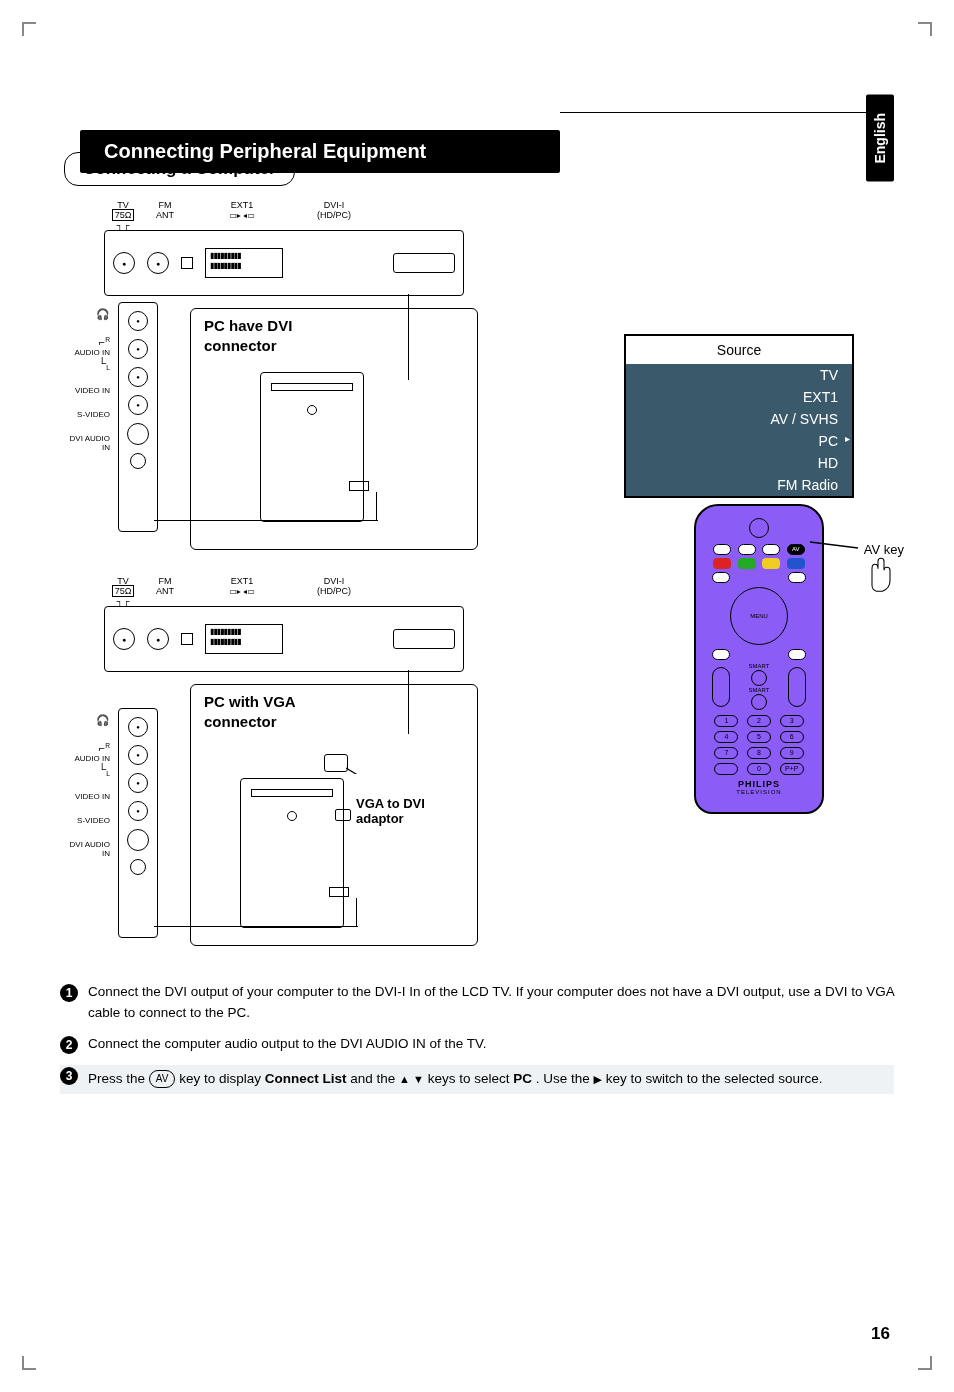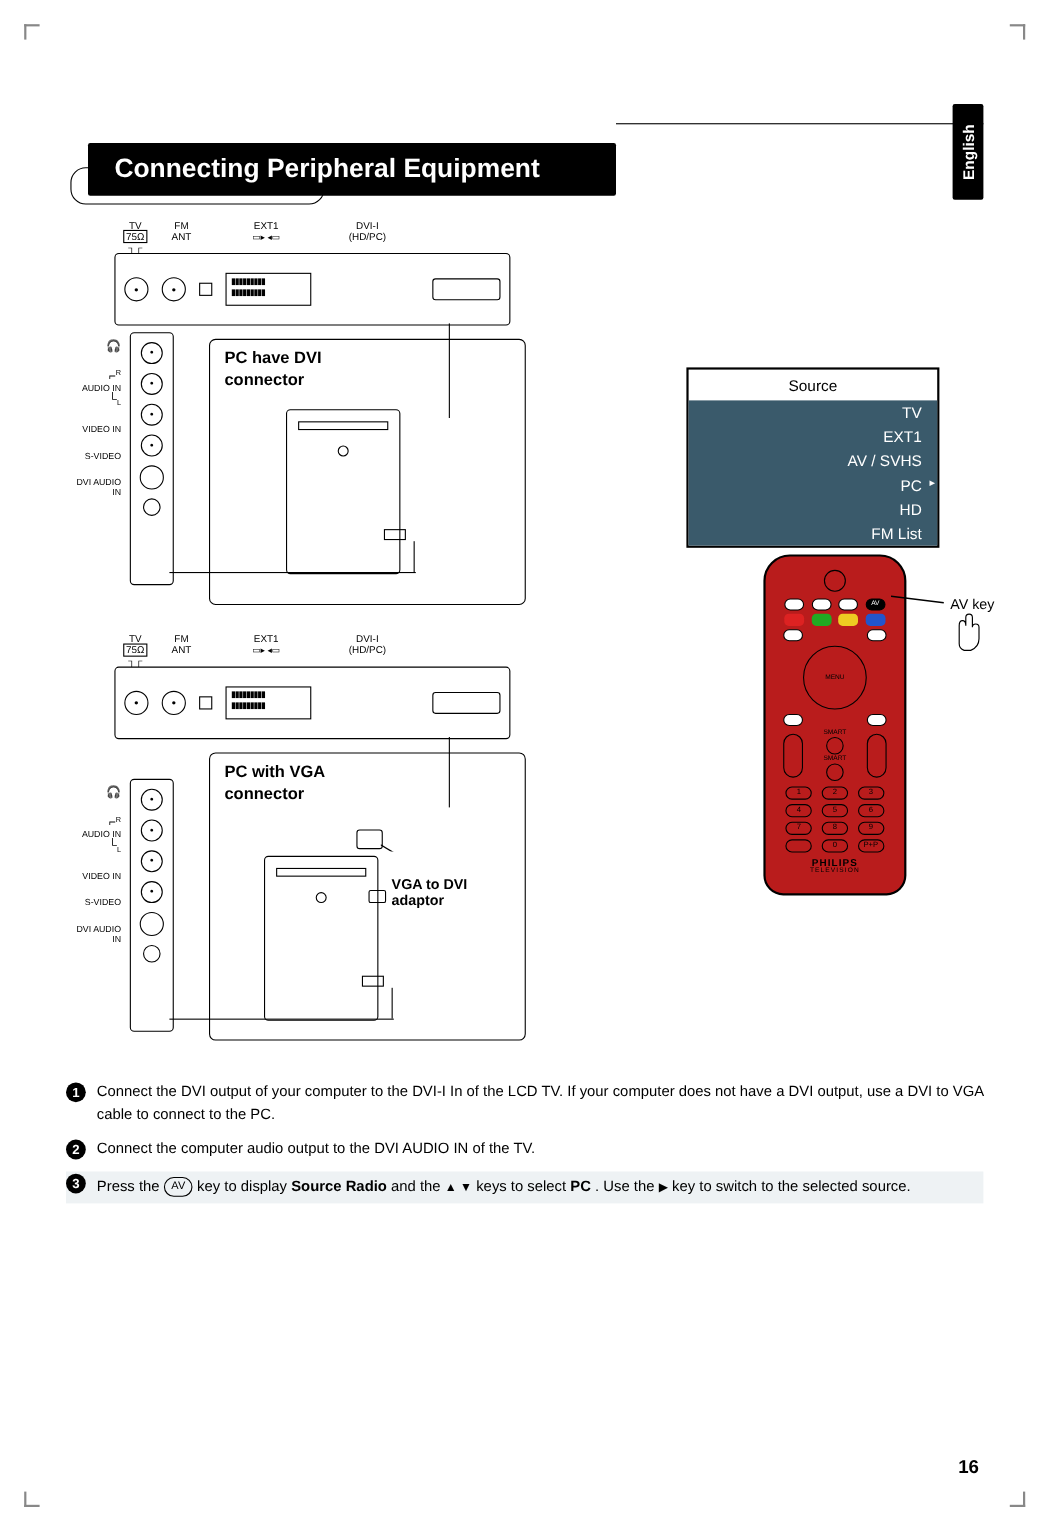--- a/index.html
+++ b/index.html
@@ -4,37 +4,37 @@
 <style>
   * { box-sizing: border-box; margin: 0; padding: 0; }
   body { font-family: Arial, Helvetica, sans-serif; background: #fff; width: 954px; height: 1392px; position: relative; }
   .page { position: relative; width: 954px; height: 1392px; padding: 50px 60px 40px 60px; }
   .corner { position: absolute; width: 14px; height: 14px; }
   .corner.tl { top: 22px; left: 22px; border-left: 2px solid #888; border-top: 2px solid #888; }
   .corner.tr { top: 22px; right: 22px; border-right: 2px solid #888; border-top: 2px solid #888; }
   .corner.bl { bottom: 22px; left: 22px; border-left: 2px solid #888; border-bottom: 2px solid #888; }
   .corner.br { bottom: 22px; right: 22px; border-right: 2px solid #888; border-bottom: 2px solid #888; }
   .lang-tab { position: absolute; right: 60px; top: 95px; background: #000; color: #fff; font-weight: bold; font-size: 14px; padding: 18px 6px; writing-mode: vertical-rl; transform: rotate(180deg); border-radius: 2px; }
-  .title-bar { background: #000; color: #fff; font-weight: bold; font-size: 24px; padding: 10px 24px; border-radius: 2px; display: inline-block; margin-top: 40px; margin-left: 20px; width: 480px; }
+  .title-bar { background: #000; color: #fff; font-weight: bold; font-size: 20px; padding: 10px 24px; border-radius: 2px; display: inline-block; margin-top: 40px; margin-left: 20px; width: 480px; }
   .title-wrap { position: relative; height: 48px; margin-top: 40px; }
   .title-wrap::after { content: ""; position: absolute; left: 500px; right: 0; top: 22px; border-top: 1.5px solid #000; }
   .sub-header { border: 1.5px solid #000; border-radius: 14px; display: inline-block; padding: 6px 18px; font-weight: bold; font-size: 17px; margin-top: 14px; margin-left: 4px; }
   .section-title { font-weight: bold; font-size: 15px; margin-top: 20px; margin-left: 4px; }
   .content-row { display: flex; margin-top: 8px; }
   .diag-col { width: 420px; }
   .right-col { flex: 1; position: relative; }
   .pc-box-label { font-weight: bold; font-size: 15px; line-height: 1.3; }
   
   .osd { position: absolute; right: 40px; top: 140px; width: 230px; border: 2px solid #000; background: #fff; margin-left: 32px; }
   .osd-title { text-align: center; font-size: 14px; padding: 6px 0; }
   .osd-body { background: #3a5a6b; color: #fff; font-size: 14px; }
   .osd-item { padding: 3px 14px 3px 0; text-align: right; position: relative; }
   .osd-item.sel::after { content: "▸"; position: absolute; right: 2px; font-size: 10px; }
   
-  .remote { position: absolute; right: 70px; top: 310px; width: 130px; height: 310px; border: 2px solid #000; border-radius: 24px 24px 18px 18px; background: #b91c1c; }
+  .remote { position: absolute; right: 70px; top: 310px; width: 130px; height: 310px; border: 2px solid #000; border-radius: 24px 24px 18px 18px; background: #8b5cf6; }
   .remote-inner { position: absolute; inset: 8px; }
   .pwr { width: 20px; height: 20px; border: 1.5px solid #000; border-radius: 50%; margin: 4px auto 6px; }
   .row4 { display:flex; justify-content: space-around; margin: 3px 6px; }
   .btn { width: 18px; height: 11px; border: 1.3px solid #000; border-radius: 6px; background:#fff; font-size:6px; text-align:center; line-height:9px;}
   .colbtn { width: 18px; height: 11px; border-radius: 4px; }
   .r{background:#d22;} .g{background:#2a2;} .y{background:#ec2;} .b{background:#25c;}
   .dpad { width: 58px; height: 58px; border: 1.5px solid #000; border-radius: 50%; margin: 4px auto; position: relative; font-size:6px;}
   .dpad::after{content:"MENU"; position:absolute; left:50%; top:50%; transform:translate(-50%,-50%); font-size:6px;}
   .rock { display:flex; justify-content: space-between; margin: 2px 8px; align-items:center;}
   .rocker { width: 18px; height: 40px; border: 1.3px solid #000; border-radius: 9px; }
@@ -156,21 +156,21 @@
 
     <div class="right-col">
       <div class="osd">
         <div class="osd-title">Source</div>
         <div class="osd-body">
           <div class="osd-item">TV</div>
           <div class="osd-item">EXT1</div>
           <div class="osd-item">AV / SVHS</div>
           <div class="osd-item sel">PC</div>
           <div class="osd-item">HD</div>
-          <div class="osd-item">FM List</div>
+          <div class="osd-item">FM Radio</div>
         </div>
       </div>
 
       <div class="remote">
         <div class="remote-inner">
           <div class="pwr"></div>
           <div class="row4">
             <div class="btn"></div>
             <div class="btn"></div>
             <div class="btn"></div>
@@ -305,21 +305,21 @@
     <div class="step">
       <span class="num">2</span>
       <span>Connect the computer audio output to the DVI AUDIO IN of the TV.</span>
     </div>
     <div class="step hl">
       <span class="num">3</span>
       <span>
         <span>Press the </span>
         <span class="avkey">AV</span>
         <span> key to display </span>
-        <b>Source Radio</b>
+        <b>Connect List</b>
         <span> and the </span>
         <span class="arrow">▲ ▼</span>
         <span> keys to select </span>
         <b>PC</b>
         <span>. Use the </span>
         <span class="arrow">▶</span>
         <span> key to switch to the selected source.</span>
       </span>
     </div>
   </div>

